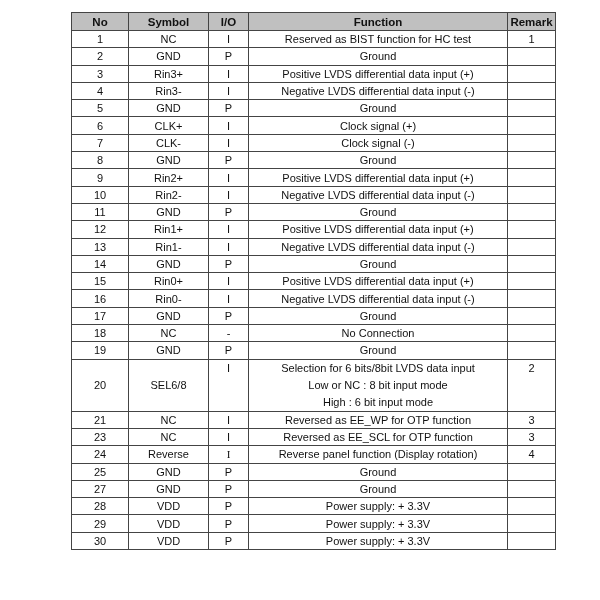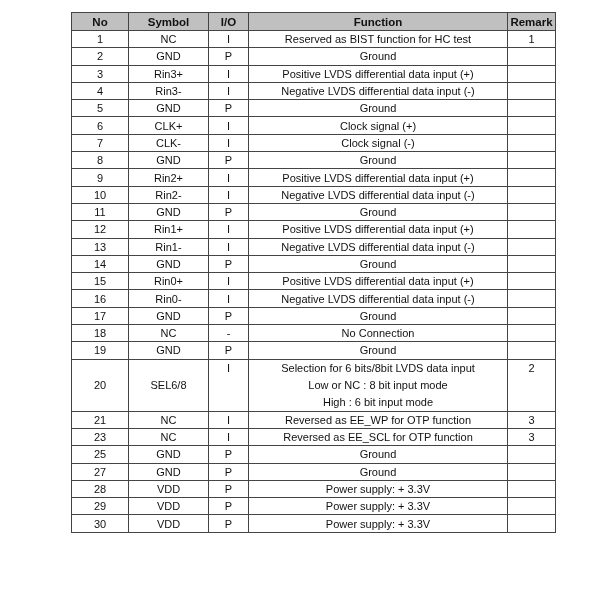--- a/index.html
+++ b/index.html
@@ -233,20 +233,27 @@
         <td>3</td>
       </tr>
       <tr>
         <td>23</td>
         <td>NC</td>
         <td>I</td>
         <td>Reversed as EE_SCL for OTP function</td>
         <td>3</td>
       </tr>
       <tr>
+        <td>24</td>
+        <td>Reverse</td>
+        <td class="serif-io">I</td>
+        <td>Reverse panel function (Display rotation)</td>
+        <td>4</td>
+      </tr>
+      <tr>
         <td>25</td>
         <td>GND</td>
         <td>P</td>
         <td>Ground</td>
         <td></td>
       </tr>
       <tr>
         <td>27</td>
         <td>GND</td>
         <td>P</td>

